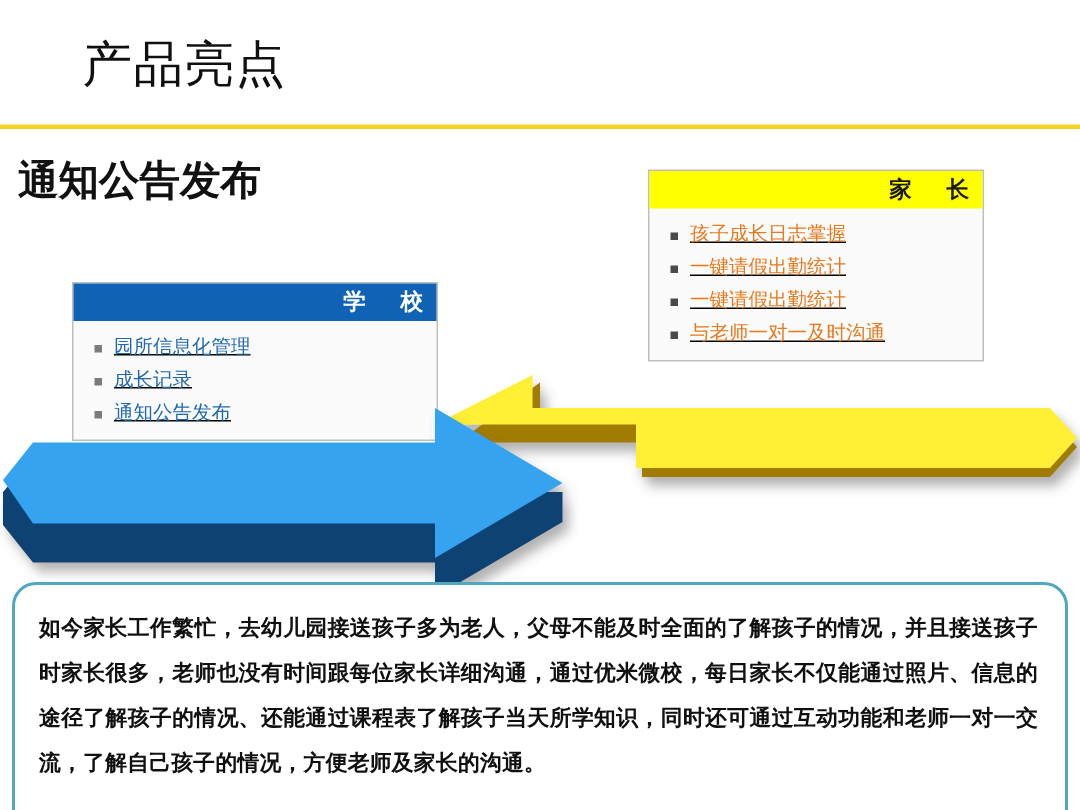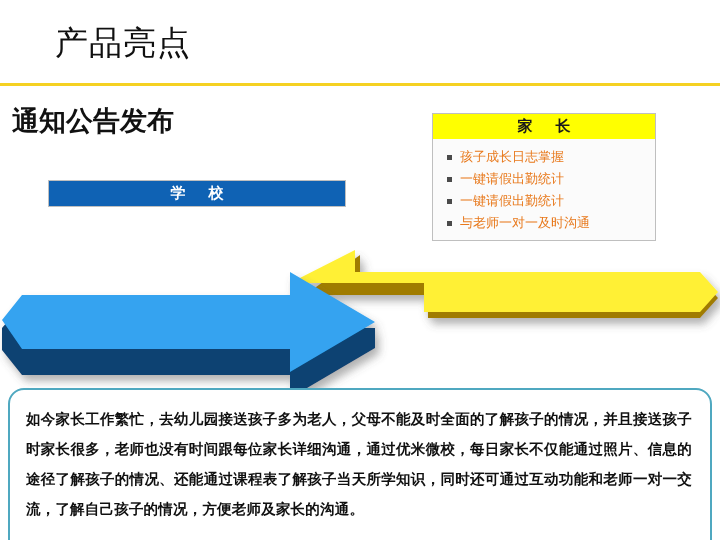--- a/index.html
+++ b/index.html
@@ -55,21 +55,21 @@
   
   .panel {
     position: absolute;
     background: #FBFBFB;
     border: 1px solid #BFBFBF;
     box-sizing: border-box;
   }
   .panel-head {
     height: 25px;
     line-height: 25px;
-    text-align: center;
+    text-align: right;
     font-size: 15px;
     font-weight: bold;
     letter-spacing: 9px;
     text-indent: 9px;
     box-sizing: border-box;
   }
   .panel-head.school {
     background: #0F62B4;
     color: #FFFFFF;
   }
@@ -79,38 +79,39 @@
   }
   .panel-body {
     padding: 7px 0 6px 14px;
   }
   .panel-item {
     display: flex;
     align-items: flex-start;
     font-size: 13px;
     line-height: 22px;
     white-space: nowrap;
+    text-decoration: underline;
   }
   .bullet {
     display: inline-block;
     width: 5px;
     height: 5px;
     margin-top: 9px;
     margin-right: 8px;
     flex: 0 0 auto;
   }
   .bullet.grey { background: #7C7C7C; }
   .bullet.dark { background: #4A4A4A; }
   .item-text.blue   { color: #1F68AE; }
   .item-text.orange { color: #E8791C; }
 
   #school-panel {
     left: 48px;
-    top: 180px;
-    width: 298px;
+    top: 188px;
+    width: 244px;
   }
   #parent-panel {
     left: 432px;
     top: 113px;
     width: 224px;
   }
 
   
   #arrows {
     position: absolute;
@@ -147,20 +148,34 @@
 
 <div id="slide">
 
   <div class="slide-title">产品亮点</div>
   <div class="title-rule"></div>
 
   <div class="subtitle">通知公告发布</div>
 
   <div class="panel" id="school-panel">
     <div class="panel-head school">学 校</div>
+    <div class="panel-body">
+      <div class="panel-item">
+        <span class="bullet grey"></span>
+        <span class="item-text blue">园所信息化管理</span>
+      </div>
+      <div class="panel-item">
+        <span class="bullet grey"></span>
+        <span class="item-text blue">成长记录</span>
+      </div>
+      <div class="panel-item">
+        <span class="bullet grey"></span>
+        <span class="item-text blue">通知公告发布</span>
+      </div>
+    </div>
   </div>
 
   <div class="panel" id="parent-panel">
     <div class="panel-head parent">家 长</div>
     <div class="panel-body">
       <div class="panel-item">
         <span class="bullet dark"></span>
         <span class="item-text orange">孩子成长日志掌握</span>
       </div>
       <div class="panel-item">

